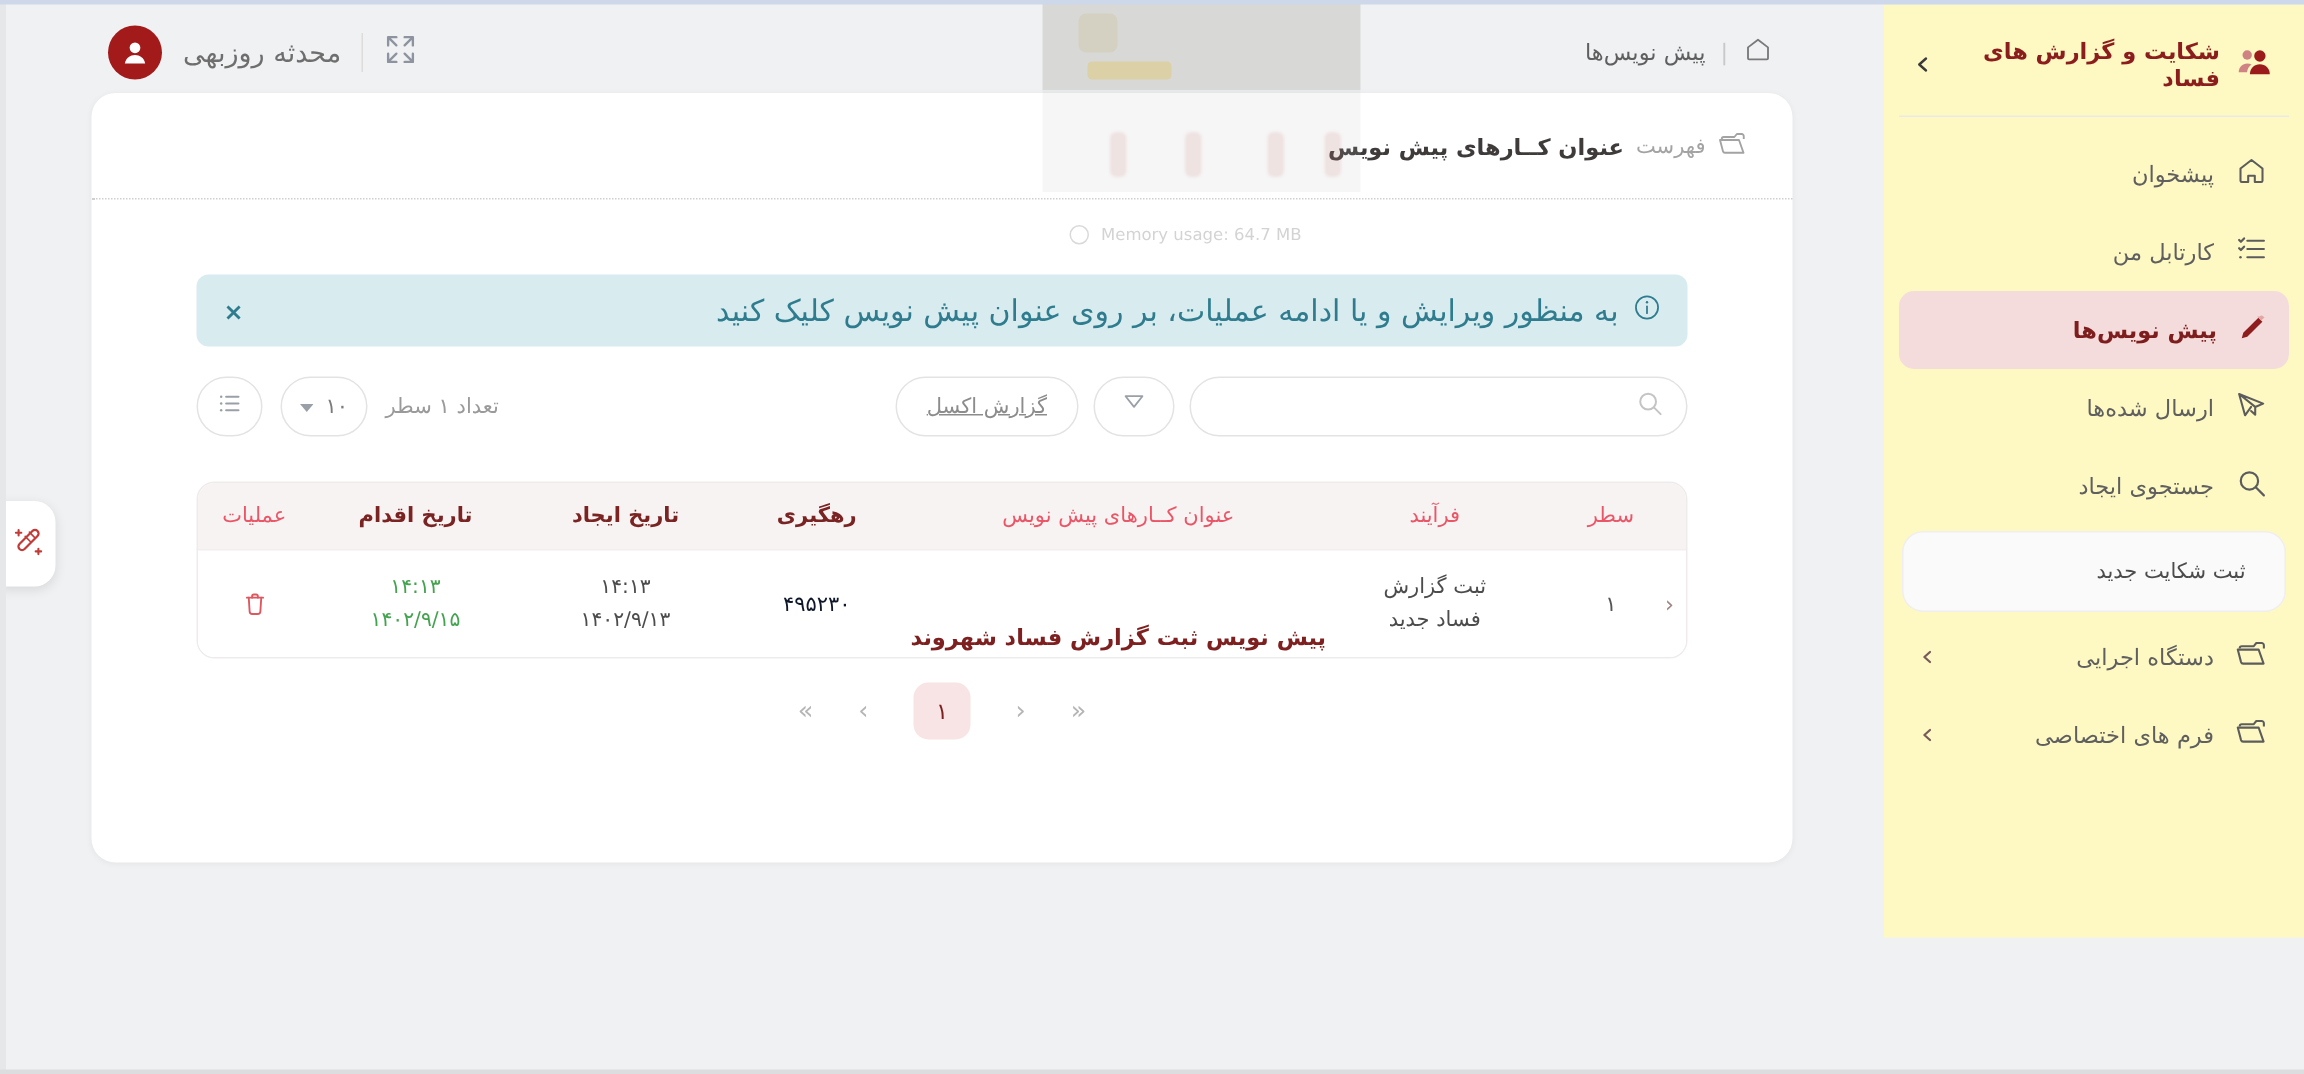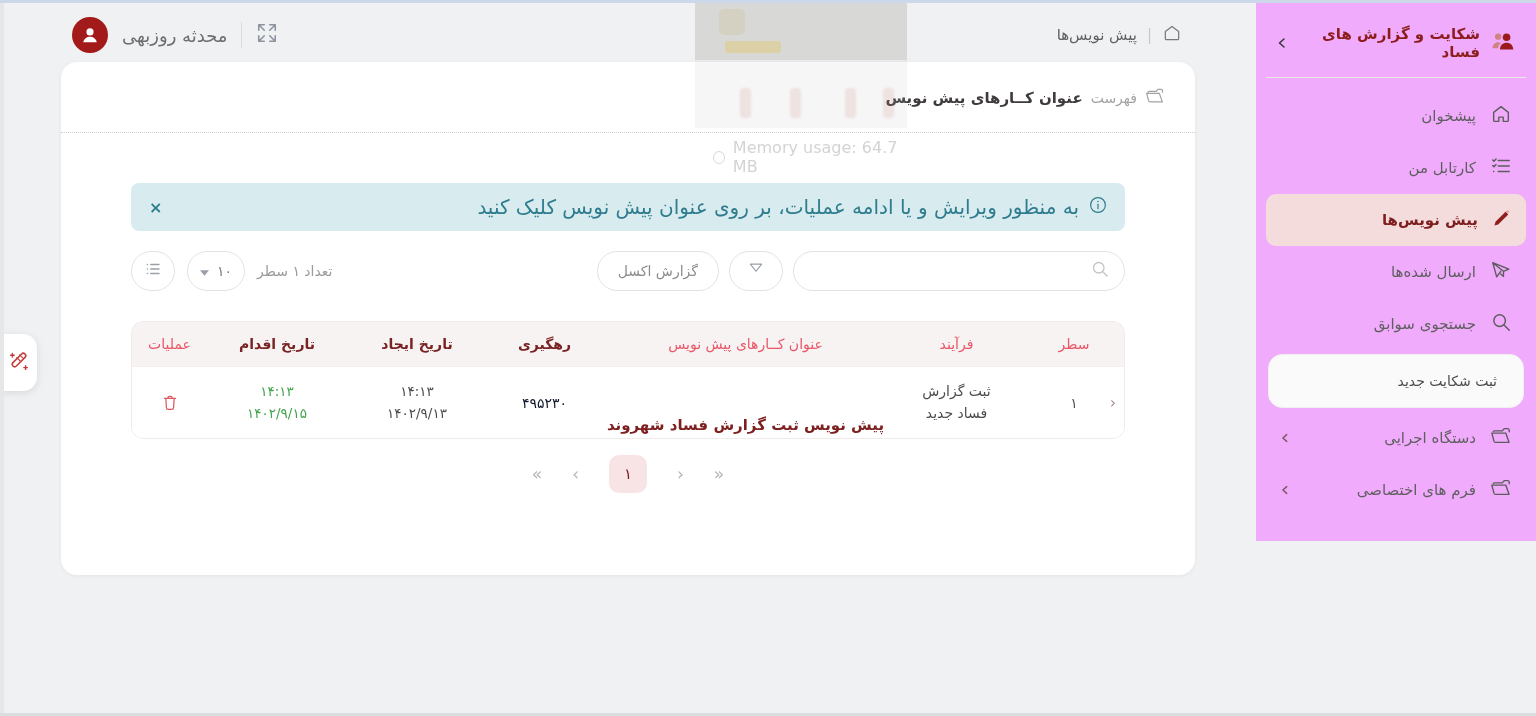--- a/index.html
+++ b/index.html
@@ -5,21 +5,21 @@
   * { box-sizing: border-box; margin: 0; padding: 0; }
   body {
     width: 1536px; height: 716px; position: relative; overflow: hidden;
     background: #f0f1f3; font-family: "DejaVu Sans", sans-serif; direction: rtl;
   }
   .top-strip    { position:absolute; top:0; left:0; width:100%; height:3px; background:#cdd8ea; z-index:60; }
   .bottom-strip { position:absolute; bottom:0; left:0; width:100%; height:3px; background:#dcdddf; z-index:60; }
   .left-strip   { position:absolute; top:0; left:0; width:4px; height:100%; background:#e6e7e9; z-index:59; }
 
   
-  .sidebar { position:absolute; top:3px; right:0; width:280px; height:538px; background:#f0abfc; z-index:10; }
+  .sidebar { position:absolute; top:3px; right:0; width:280px; height:622px; background:#fef9c3; z-index:10; }
   .sb-header { display:flex; align-items:center; gap:10px; padding:22px 20px 16px; cursor:pointer; }
   .sb-title { font-size:15px; font-weight:bold; color:#8c1d1d; flex:1; }
   .sb-divider { height:1px; background:#e9e9e9; margin:0 10px; }
   .sb-nav { padding:12px 10px 0; display:flex; flex-direction:column; }
   .sb-item { display:flex; align-items:center; gap:14px; height:52px; padding:0 14px;
              border-radius:10px; color:#5f5f5f; font-size:15px; cursor:pointer; }
   .sb-item svg { flex:none; }
   .sb-chev { margin-inline-start:auto; display:flex; align-items:center; }
   .sb-item.active { background:#f5dcdc; color:#7e1d1d; font-weight:bold; }
   .sb-sub { background:#fafafa; border:1px solid #f0eeee; border-radius:14px; margin:4px 2px; padding:6px 0; }
@@ -49,21 +49,21 @@
   .banner-text { color:#2e7c8e; font-size:20px; }
   .banner-close { margin-inline-start:auto; color:#2e7c8e; font-size:16px; font-weight:bold; cursor:pointer; }
 
   .toolbar { margin:20px 70px 0; display:flex; align-items:center; gap:10px; height:40px; }
   .search-box { width:332px; height:40px; border:1px solid #e3e3e3; border-radius:20px; background:#fff;
                 display:flex; align-items:center; padding:0 14px; gap:8px; }
   .search-box input { border:none; outline:none; flex:1; font:inherit; background:transparent; direction:rtl; }
   .tb-btn { height:40px; border:1px solid #e3e3e3; border-radius:20px; background:#fff;
             display:flex; align-items:center; justify-content:center; cursor:pointer; }
   .filter-btn { width:54px; }
-  .excel-btn { padding:0 20px; color:#8c8c8c; font-size:14px; }
+  .excel-btn { padding:0 20px; color:#8c8c8c; font-size:14px;text-decoration:underline; }
   .left-cluster { margin-inline-start:auto; display:flex; align-items:center; gap:12px; }
   .count-label { color:#9a9a9a; font-size:14px; }
   .pagesize-btn { width:58px; gap:8px; color:#7c7c7c; font-size:14px; }
   .list-btn { width:44px; }
 
   .table-wrap { margin:30px 70px 0; border:1px solid #f0ebeb; border-radius:12px; overflow:hidden; }
   .t-grid { display:grid; grid-template-columns:100px 135px 1fr 115px 140px 140px 75px; align-items:center; }
   .t-head { background:#f7f3f3; height:44px; font-size:14px; }
   .t-row  { background:#fff; border-top:1px solid #f3eded; min-height:72px; }
   .th, .td { text-align:center; }
@@ -90,21 +90,21 @@
                border-radius:0 14px 14px 0; box-shadow:0 2px 8px rgba(0,0,0,0.10);
                display:flex; align-items:center; justify-content:center; z-index:30; cursor:pointer; }
 
   
   .ghost { position:absolute; left:695px; top:0; width:212px; height:155px; z-index:40; pointer-events:none; }
   .ghost-a { position:absolute; top:0; left:0; width:100%; height:60px; background:rgba(176,180,172,0.38); }
   .ghost-logo { position:absolute; top:9px; left:24px; width:26px; height:26px; background:rgba(205,190,140,0.28); border-radius:5px; }
   .ghost-btn { position:absolute; top:41px; left:30px; width:56px; height:12px; background:rgba(226,196,92,0.40); border-radius:3px; }
   .ghost-b { position:absolute; top:60px; left:0; width:100%; height:68px; background:rgba(188,186,182,0.13); }
   .ghost-fig { position:absolute; width:11px; height:30px; background:rgba(176,62,52,0.10); border-radius:4px; filter:blur(1px); top:88px; }
-  .ghost-mem { position:absolute; top:138px; left:18px; color:rgba(145,145,145,0.40); font-size:16px;
+  .ghost-mem { position:absolute; top:150px; left:18px; color:rgba(145,145,145,0.40); font-size:11px;
                direction:ltr; display:flex; gap:8px; align-items:center; }
   .ghost-mem-icon { width:13px; height:13px; border:1.5px solid rgba(145,145,145,0.35); border-radius:50%; }
 </style>
 </head>
 <body>
 
 <div class="top-strip"></div>
 <div class="left-strip"></div>
 
 <aside class="sidebar">
@@ -171,21 +171,21 @@
       <span>ارسال شده‌ها</span>
     </div>
 
     <div class="sb-item">
       <span>
         <svg width="22" height="22" viewBox="0 0 24 24" fill="none" stroke="#5c5c5c" stroke-width="1.6" stroke-linecap="round">
             <circle cx="10.5" cy="10.5" r="6.3"></circle>
             <path d="M15.3 15.3 21 21"></path>
           </svg>
       </span>
-      <span>جستجوی سوابق</span>
+      <span>جستجوی ایجاد</span>
     </div>
 
 
     <div class="sb-sub">
       <div class="sb-sub-item">
         <span>ثبت شکایت جدید</span>
       </div>
     </div>
 
     <div class="sb-item">

